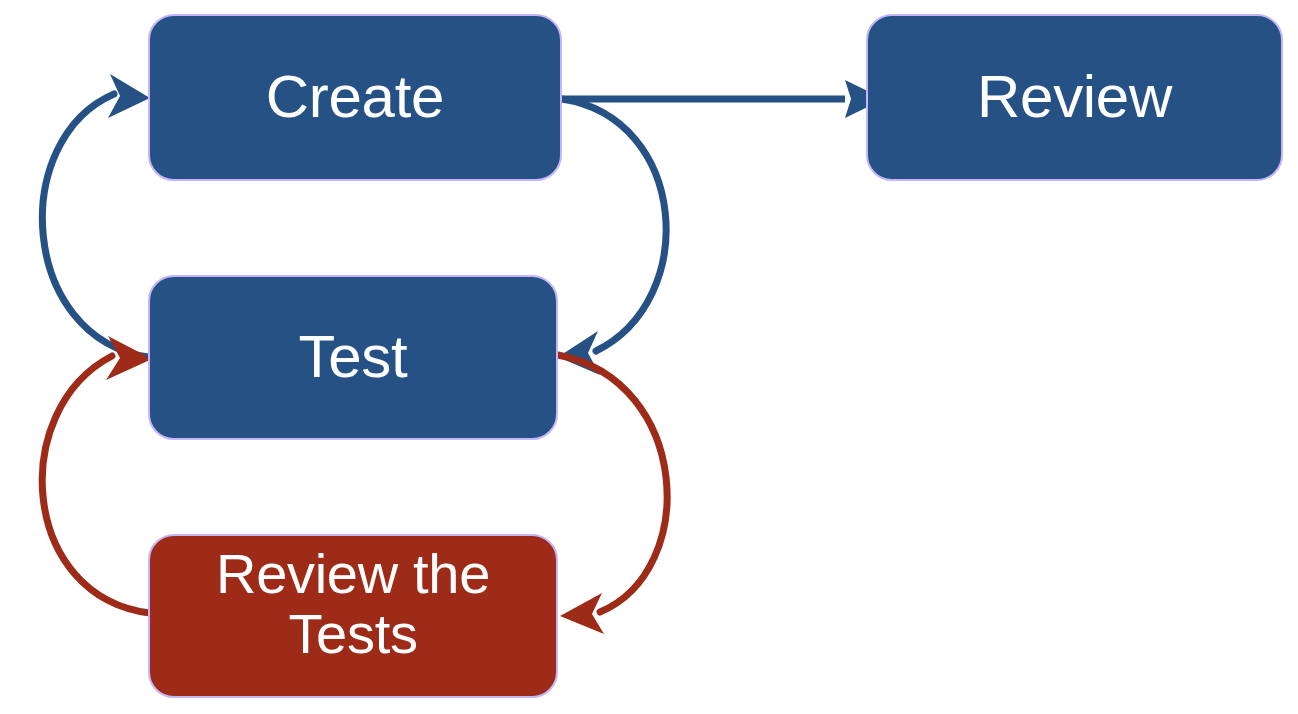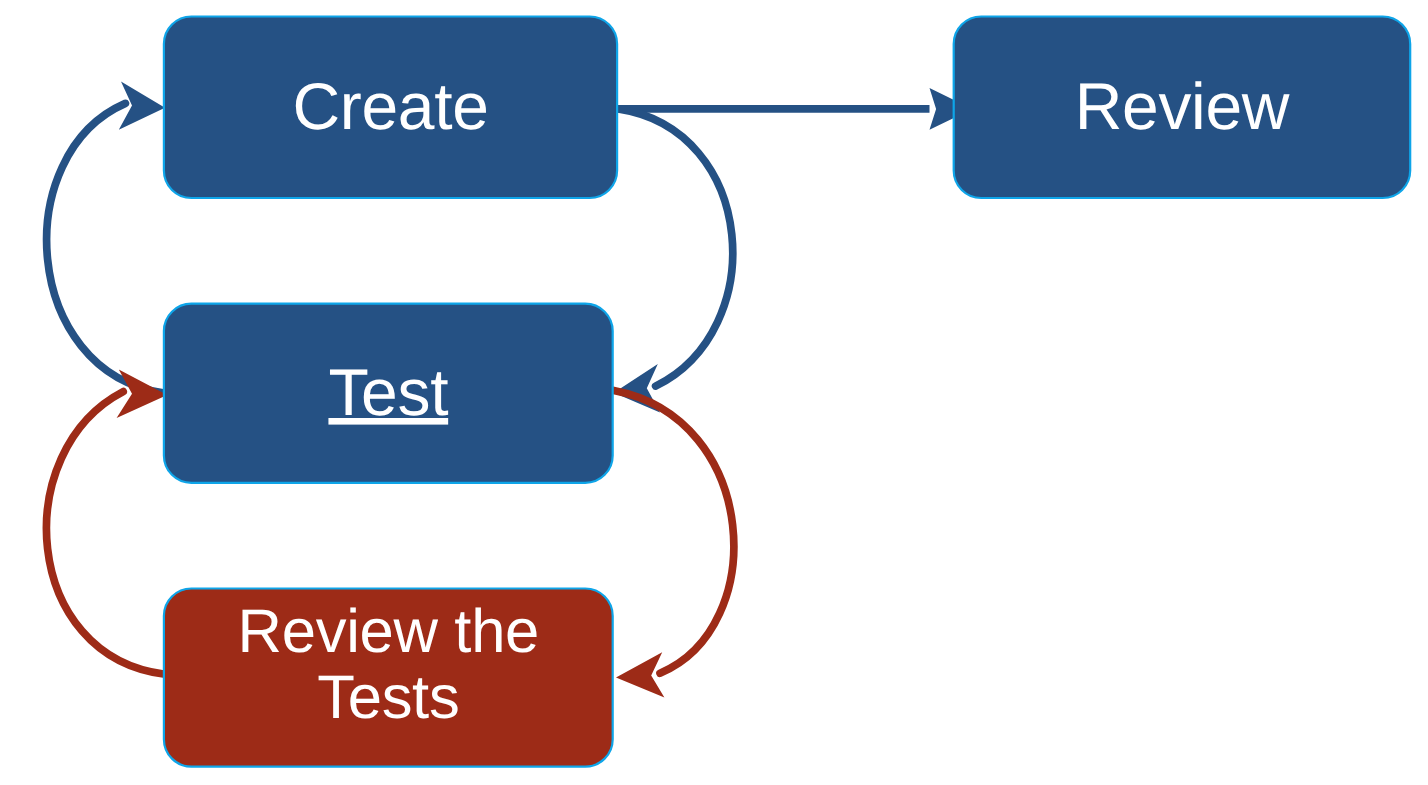--- a/index.html
+++ b/index.html
@@ -22,21 +22,21 @@
     left: 0;
     top: 0;
     width: 1298px;
     height: 714px;
     pointer-events: none;
   }
   .node {
     position: absolute;
     box-sizing: border-box;
     border-radius: 26px;
-    border: 2px solid #0ea5e9;
+    border: 2px solid #c4b5fd;
     display: flex;
     align-items: center;
     justify-content: center;
     text-align: center;
     color: #ffffff;
     font-weight: 400;
     line-height: 1.08;
     letter-spacing: -0.3px;
     white-space: pre-line;
     z-index: 2;
@@ -57,21 +57,20 @@
     background: #255184;
     font-size: 60px;
   }
   .node-test {
     left: 148px;
     top: 275px;
     width: 410px;
     height: 165px;
     background: #255184;
     font-size: 60px;
-    text-decoration: underline;
   }
   .node-review {
     left: 148px;
     top: 534px;
     width: 410px;
     height: 164px;
     background: #9D2B17;
     font-size: 56px;
     align-items: flex-start;
     padding-top: 8px;

